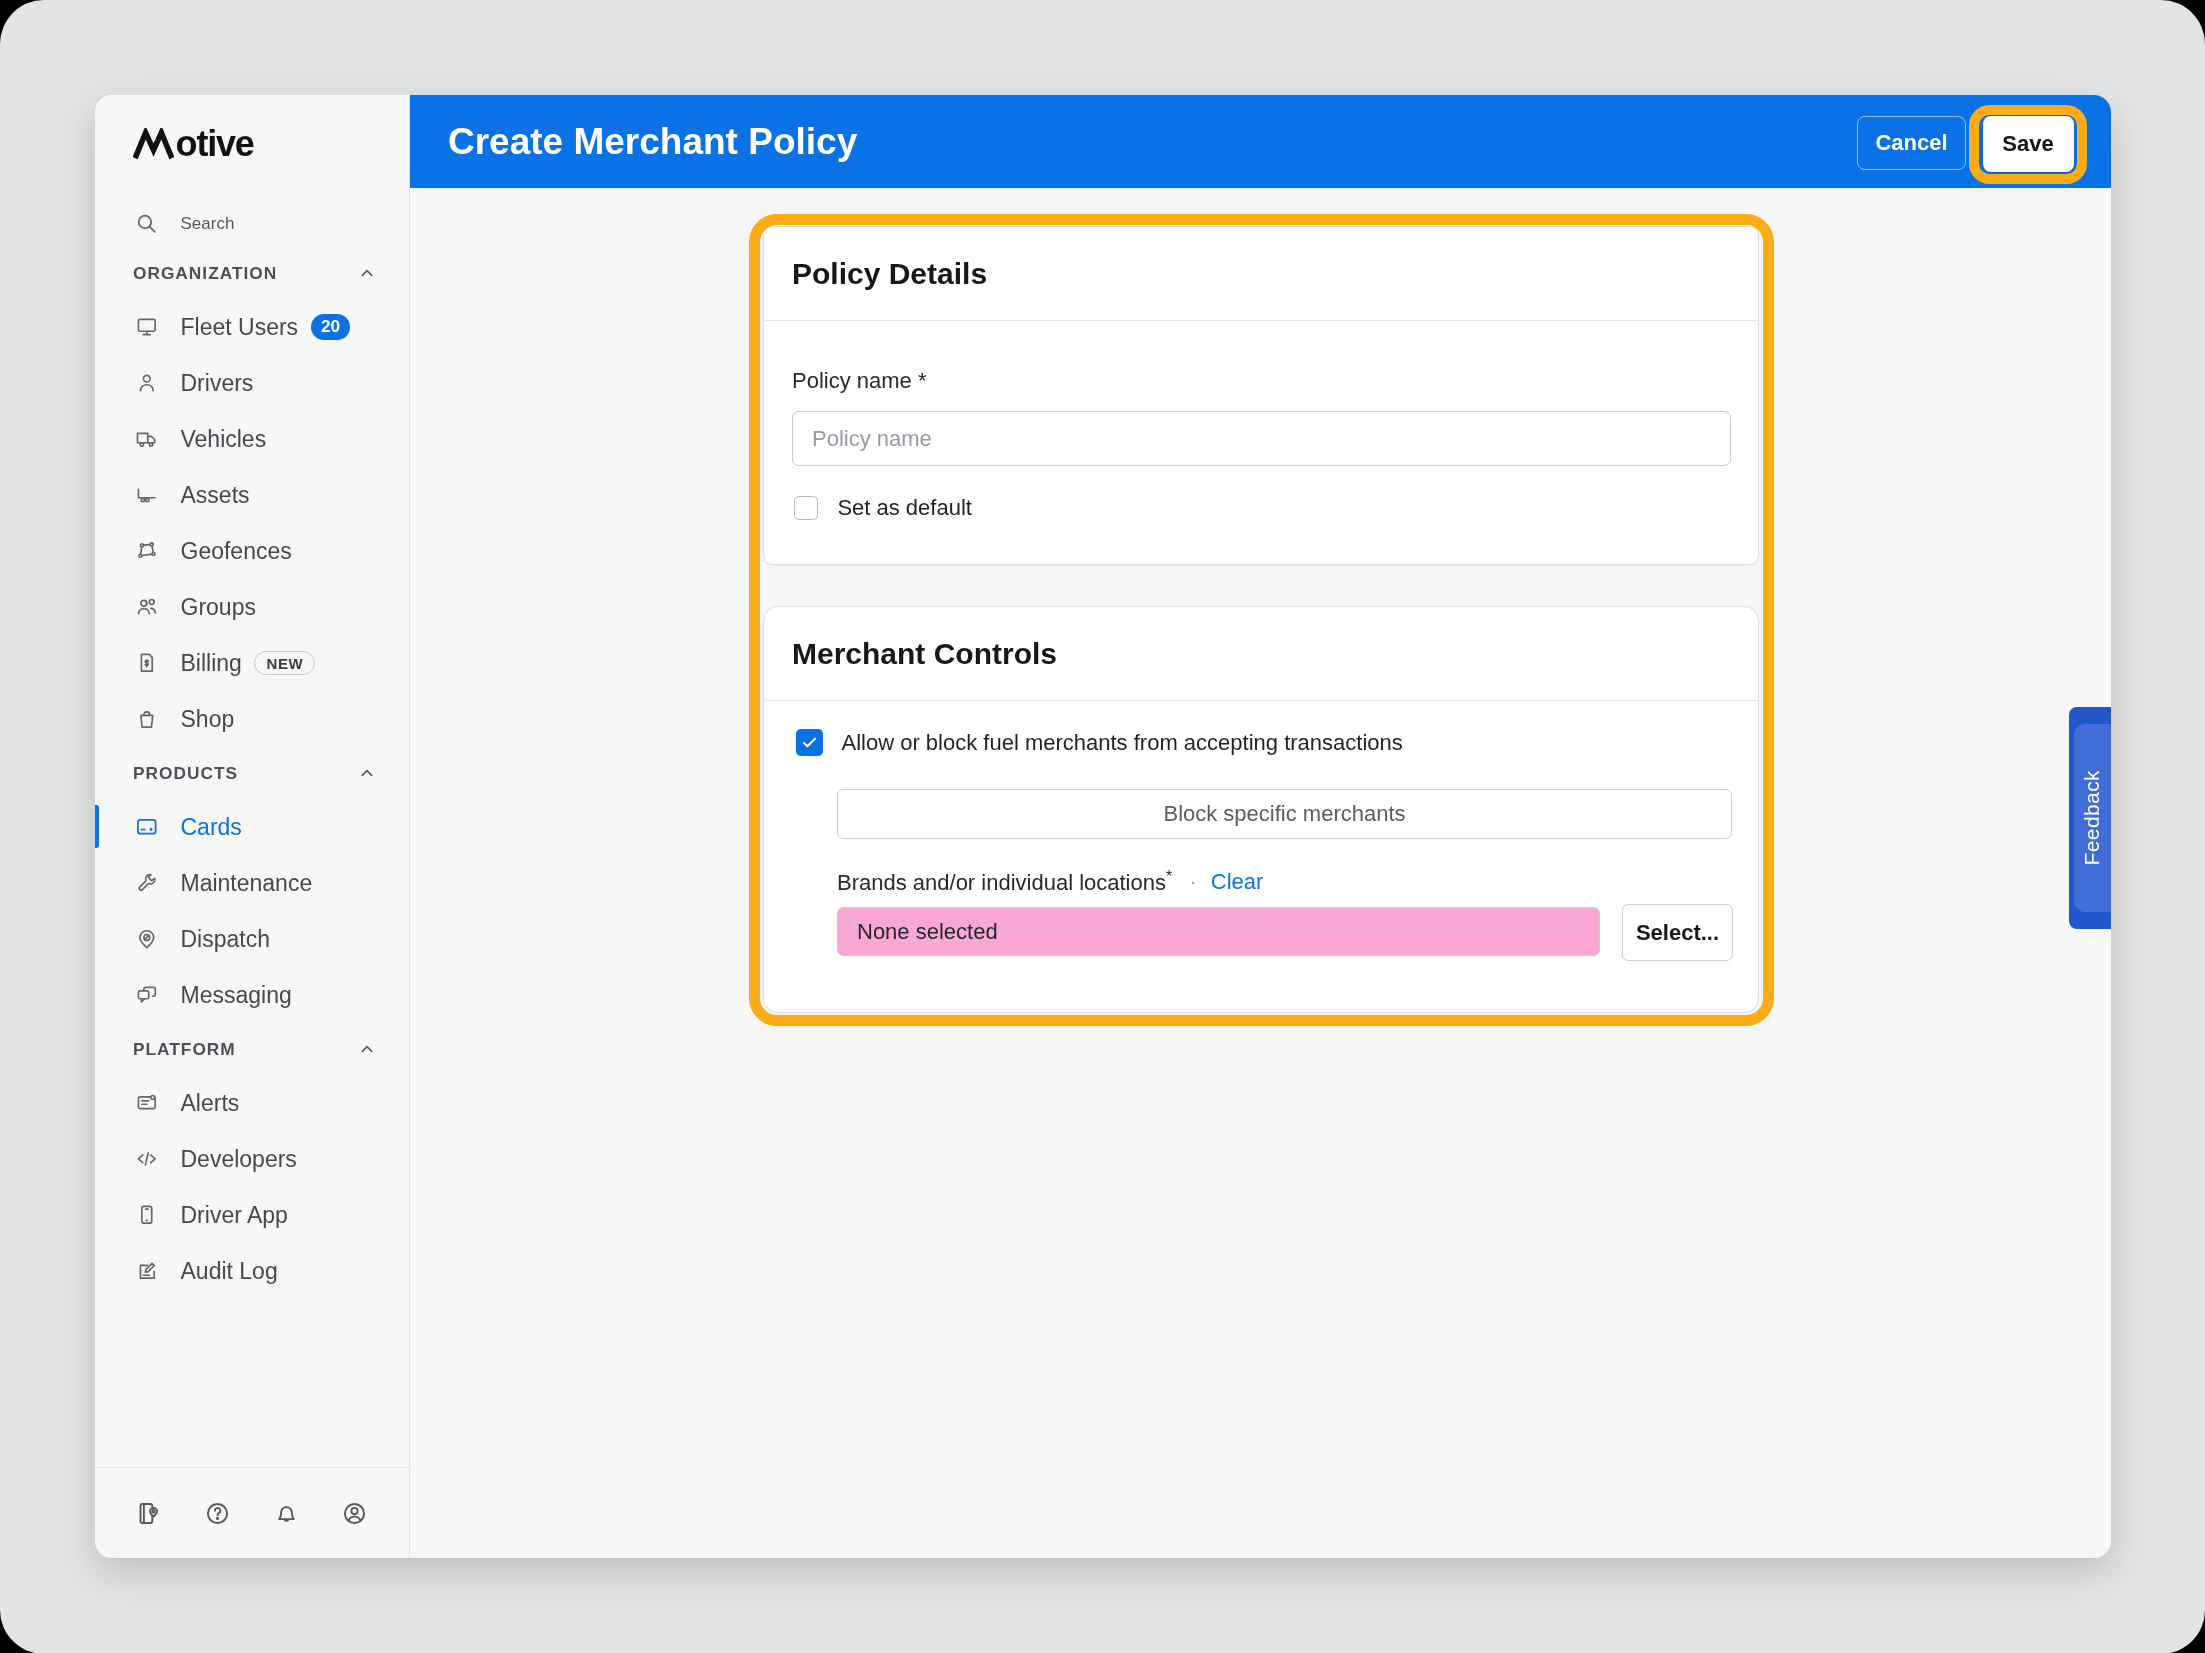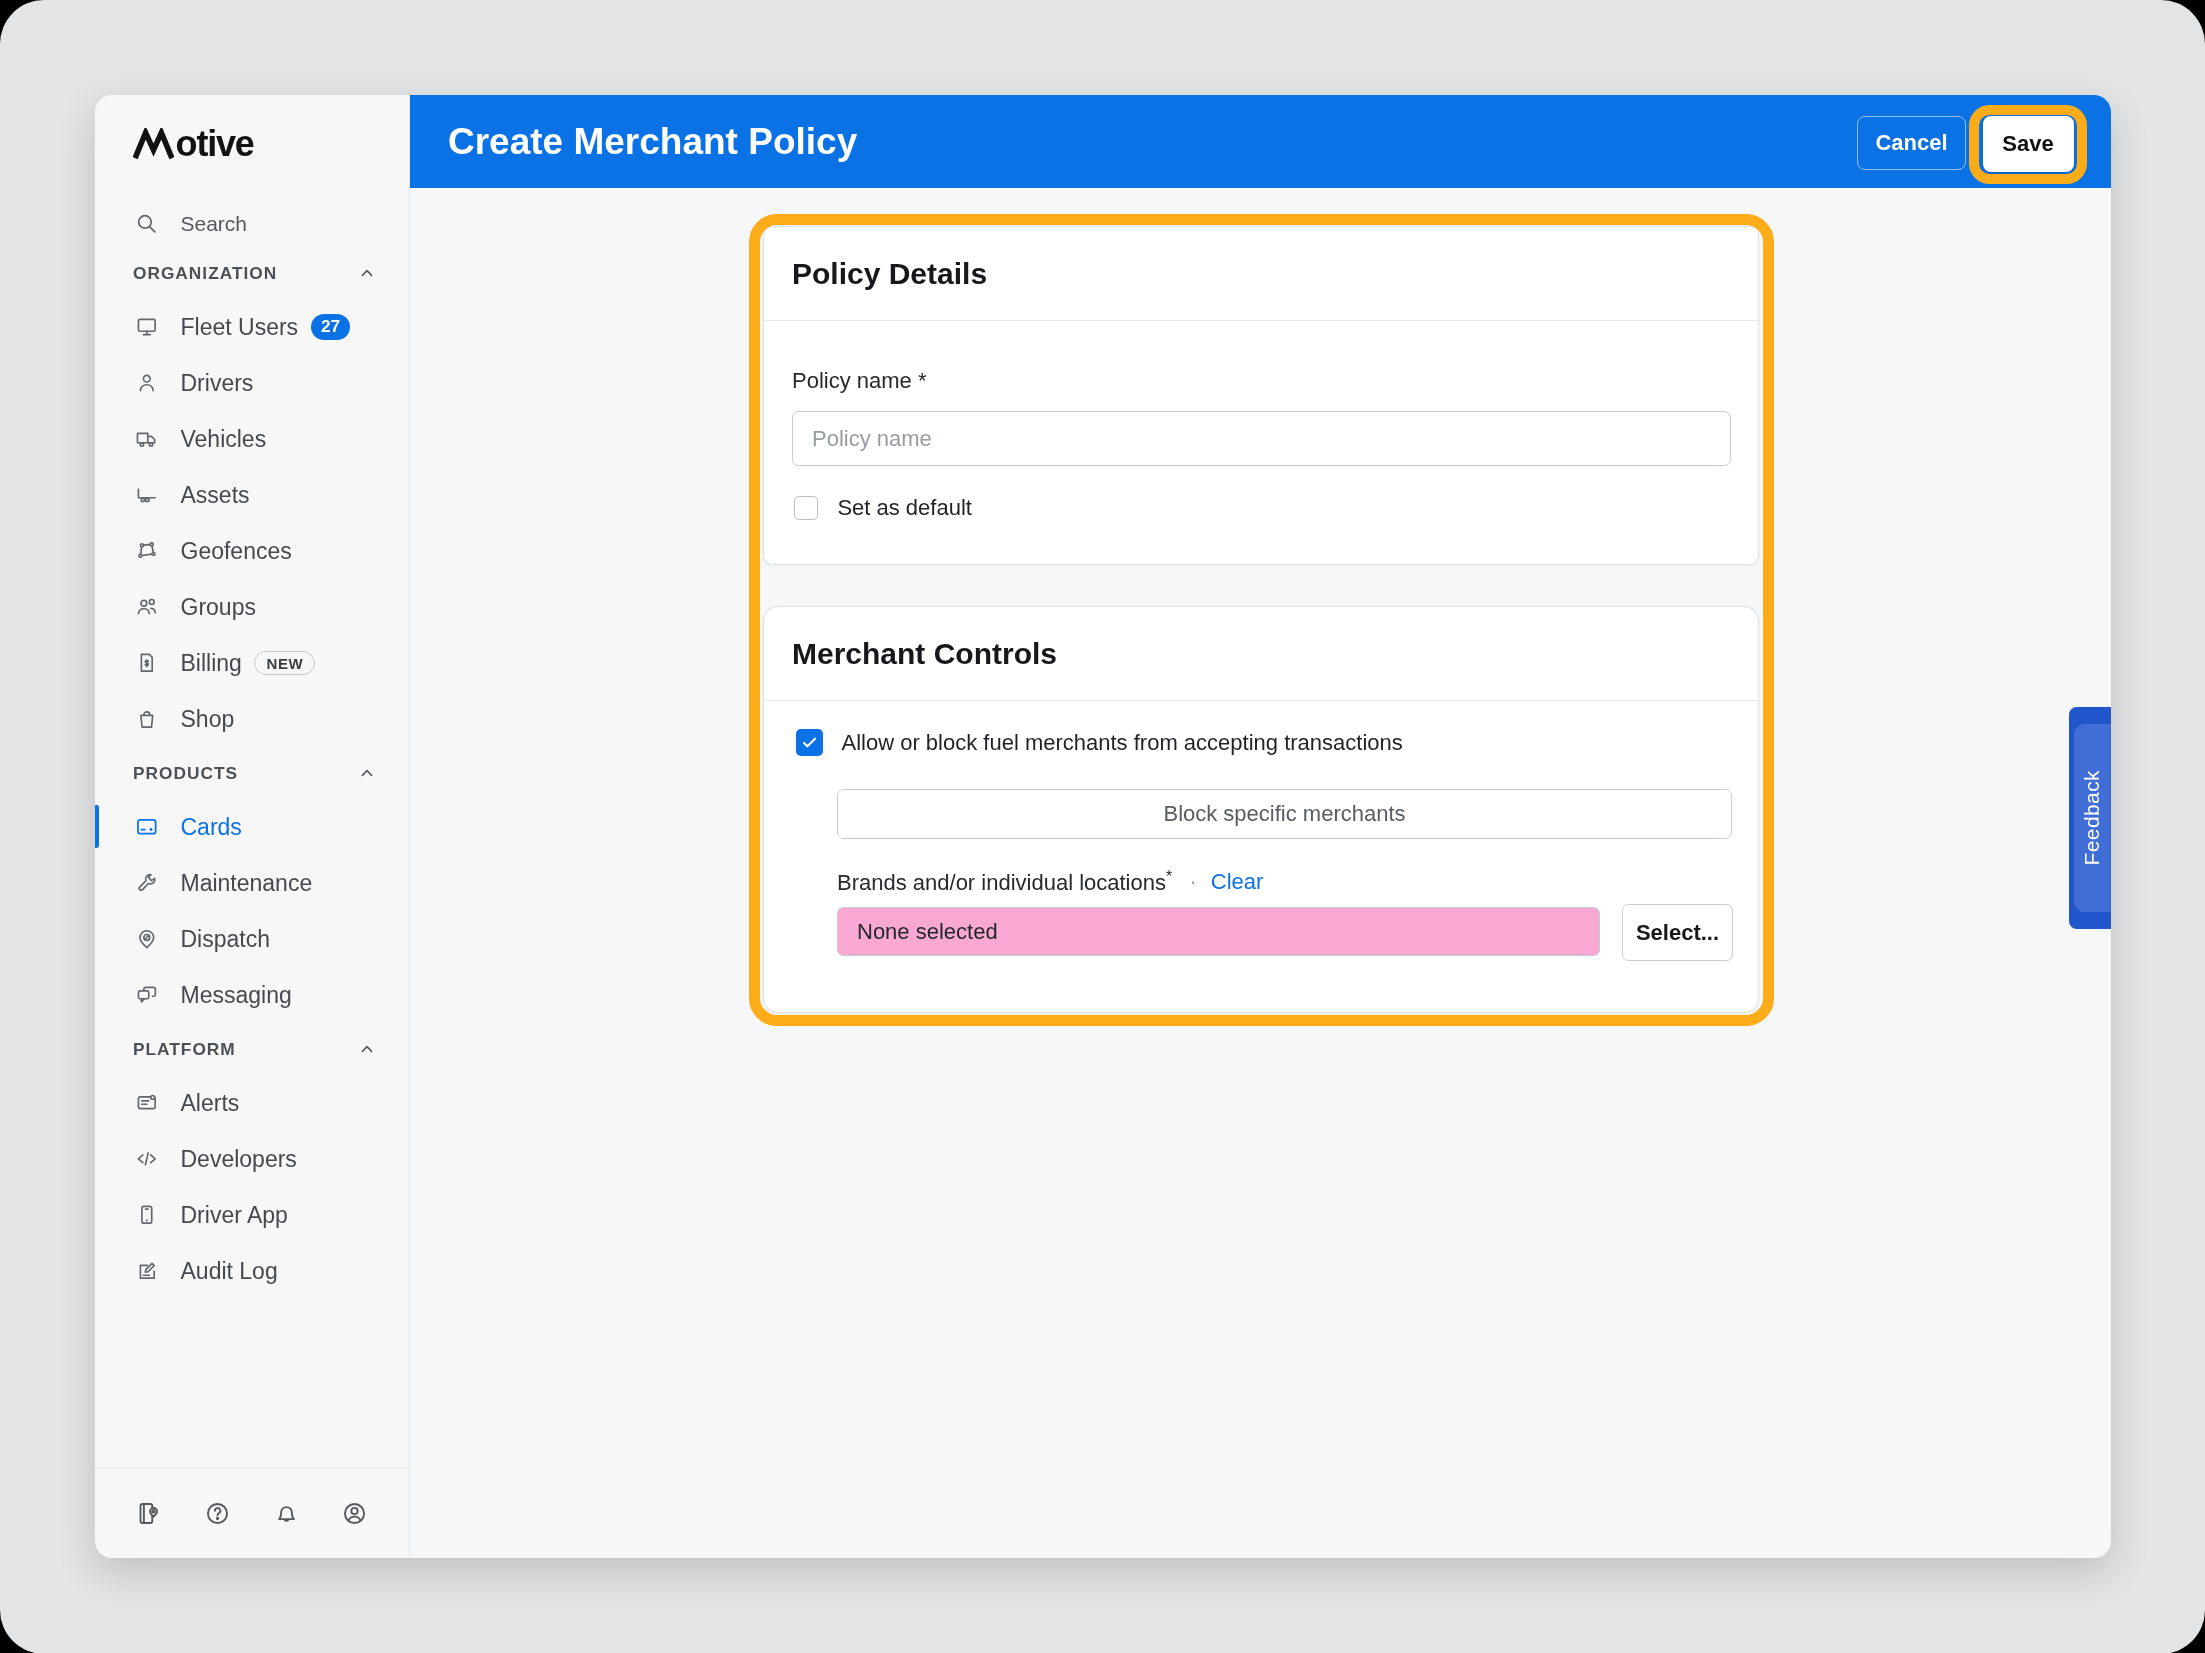--- a/index.html
+++ b/index.html
@@ -7,21 +7,21 @@
   .window{position:absolute;left:95px;top:95px;width:2016px;height:1463px;background:#F6F7F8;border-radius:17.3px;overflow:hidden;box-shadow:0 14px 39px rgba(0,0,0,.16);}
 
   
   .sidebar{position:absolute;left:0;top:0;width:315px;height:100%;background:#F7F7F7;border-right:0.8px solid #E4E5E7;box-sizing:border-box;}
   .logo{padding:28px 0 0 38px;font-size:36px;font-weight:800;letter-spacing:-1.2px;color:#101214;display:flex;align-items:center;}
   .logo svg{margin-right:1.6px;}
   .srow{display:flex;align-items:center;height:56px;padding:0 22px 0 38px;position:relative;cursor:pointer;color:#45494E;}
   .srow .sicon{width:27px;display:flex;justify-content:center;color:#64686D;flex:none;}
   .srow .slabel{margin-left:20.5px;font-size:23px;white-space:nowrap;}
   .srow.search{height:47px;margin-top:35px;color:#55595E;}
-  .srow.search .slabel{color:#55595E;font-size:21px;}
+  .srow.search .slabel{color:#55595E;font-size:17px;}
   .srow.active{color:#0B72E5;}
   .srow.active .sicon{color:#0B72E5;}
   .srow.active .slabel{font-weight:500;}
   .active-bar{position:absolute;left:0;top:6.3px;width:3.9px;height:43px;background:#0B72E5;border-radius:0 2.4px 2.4px 0;}
   .ssection{display:flex;align-items:center;height:52px;padding:0 31.5px 0 38px;}
   .ssection .sec-label{font-size:17.3px;font-weight:600;letter-spacing:1px;color:#4B5157;flex:1;}
   .ssection .chev{color:#55595E;display:flex;}
   .badge-count{margin-left:12.6px;background:#0B72E5;color:#fff;font-size:17.3px;font-weight:700;padding:3.9px 10.2px;border-radius:787px;line-height:1;}
   .badge-new{margin-left:12.6px;border:1.6px solid #C6CACE;color:#393E43;font-size:15px;font-weight:700;letter-spacing:0.6px;padding:3.9px 11px;border-radius:787px;line-height:1;}
   .sfooter{position:absolute;left:0;bottom:0;width:100%;height:91px;border-top:0.8px solid #E7E8EA;display:flex;align-items:center;justify-content:space-between;padding:0 41px;box-sizing:border-box;color:#56595D;}
@@ -103,21 +103,21 @@
       </div>
 
       <div class="srow">
         <span class="sicon">
             <svg width="23.6" height="23.6" viewBox="0 0 24 24" fill="none" stroke="currentColor" stroke-width="1.7" stroke-linecap="round" stroke-linejoin="round">
               <rect x="3.5" y="4.5" width="17" height="12" rx="1.5"></rect>
               <path d="M12 16.5V20M8.5 20h7"></path>
             </svg>
           </span>
         <span class="slabel">Fleet Users</span>
-        <span class="badge-count">27</span>
+        <span class="badge-count">20</span>
       </div>
 
       <div class="srow">
         <span class="sicon">
             <svg width="23.6" height="23.6" viewBox="0 0 24 24" fill="none" stroke="currentColor" stroke-width="1.7" stroke-linecap="round" stroke-linejoin="round">
               <circle cx="12" cy="7.8" r="3.4"></circle>
               <path d="M5.5 20c.4-3.8 3-6 6.5-6s6.1 2.2 6.5 6"></path>
             </svg>
           </span>
         <span class="slabel">Drivers</span>

